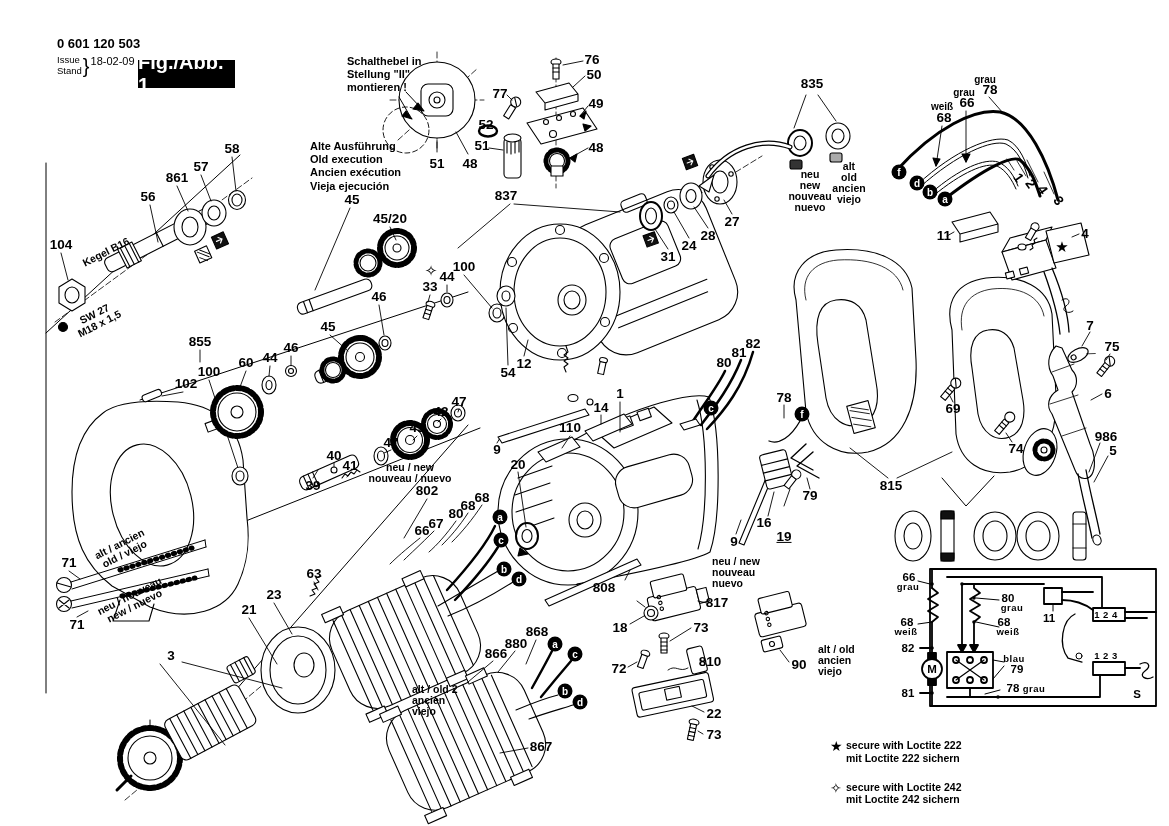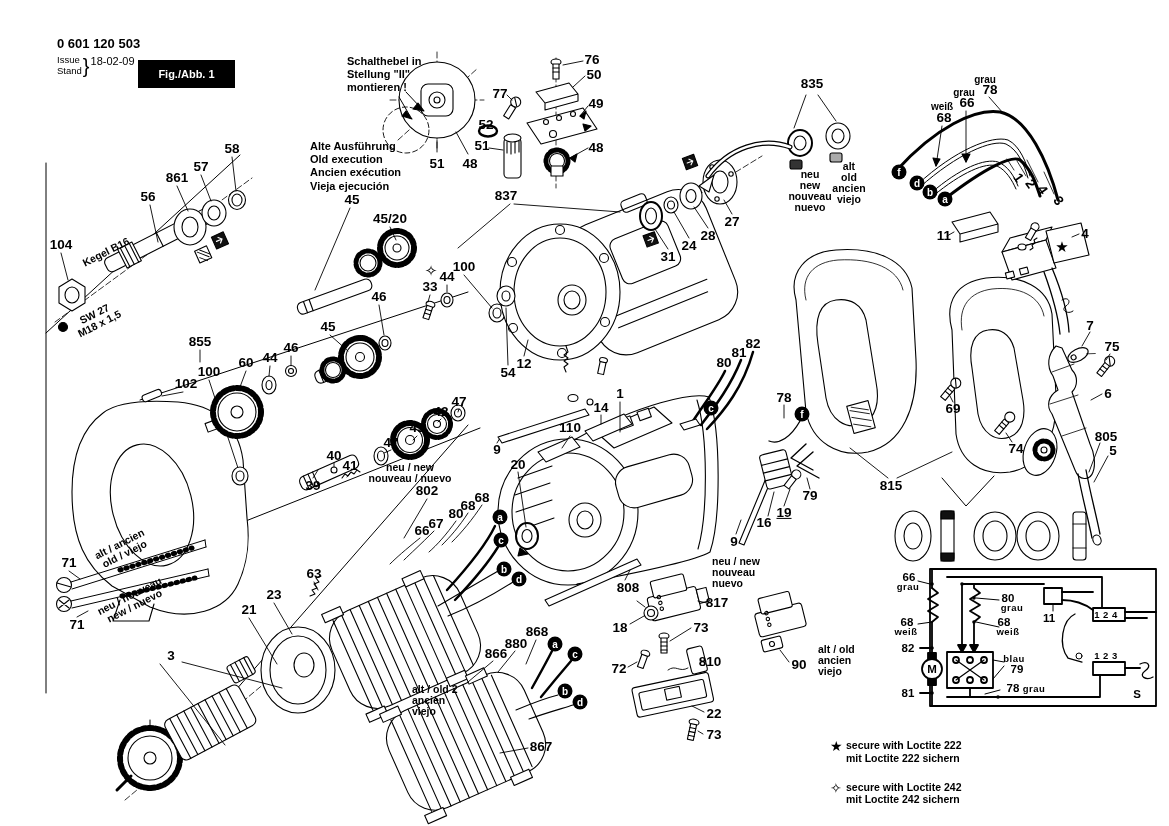--- a/index.html
+++ b/index.html
@@ -27,21 +27,21 @@
   .leg-row{display:flex;align-items:flex-start;margin-bottom:3px}
   .leg-icon{font-size:14px;width:16px;font-weight:normal;line-height:1.1}
   .leg-txt{font-weight:bold;font-size:10.5px;line-height:1.2;white-space:pre-line}
   #header{position:absolute;left:57px;top:36px}
   #part-no{font-weight:bold;font-size:13px}
   .hdr-issue{display:flex;align-items:flex-start;margin-top:4px}
   .iss{display:flex;flex-direction:column;font-size:9.5px;line-height:1.15}
   .brace{font-size:20px;font-weight:normal;margin:0 1px}
   .hdate{font-weight:normal;font-size:11px}
   #figbox{position:absolute;left:138px;top:60px;width:97px;height:28px;background:#000;
-          color:#fff;font-weight:bold;font-size:11px;display:flex;align-items:center;justify-content:center}
+          color:#fff;font-weight:bold;font-size:20px;display:flex;align-items:center;justify-content:center}
   .t{fill:#fff;stroke-dasharray:4 3;stroke-width:6}
   .t2{fill:#fff;stroke-dasharray:3 2.5;stroke-width:5}
 </style>
 </head>
 <body>
 
 <div class="page">
 
 <svg width="1169" height="826" viewBox="0 0 1169 826">
 <g stroke="#000" fill="none" stroke-width="1.1" stroke-linecap="round" stroke-linejoin="round">
@@ -691,24 +691,24 @@
       <span class="lbl k-n" style="left: 620px; top: 394px;">1</span>
       <span class="lbl k-n" style="left: 601px; top: 408px;">14</span>
       <span class="lbl k-n" style="left: 570px; top: 428px;">110</span>
       <span class="lbl k-n" style="left: 497px; top: 450px;">9</span>
       <span class="lbl k-n" style="left: 518px; top: 465px;">20</span>
       <span class="lbl k-n" style="left: 753px; top: 344px;">82</span>
       <span class="lbl k-n" style="left: 739px; top: 353px;">81</span>
       <span class="lbl k-n" style="left: 724px; top: 363px;">80</span>
       <span class="lbl k-n" style="left: 784px; top: 398px;">78</span>
       <span class="lbl k-n" style="left: 810px; top: 496px;">79</span>
-      <span class="lbl k-n" style="left: 784px; top: 513px; text-decoration: underline;">19</span>
+      <span class="lbl k-n" style="left: 784px; top: 537px; text-decoration: underline;">19</span>
       <span class="lbl k-n" style="left: 764px; top: 523px;">16</span>
       <span class="lbl k-n" style="left: 734px; top: 542px;">9</span>
-      <span class="lbl k-n" style="left: 618px; top: 588px; padding-left: 20px;">808</span>
+      <span class="lbl k-n" style="left: 594px; top: 588px; padding-left: 20px;">808</span>
       <span class="lbl k-n" style="left: 717px; top: 603px;">817</span>
       <span class="lbl k-bl" style="left: 712px; top: 556px;">neu / new
 nouveau
 nuevo</span>
       <span class="lbl k-n" style="left: 620px; top: 628px;">18</span>
       <span class="lbl k-n" style="left: 701px; top: 628px;">73</span>
       <span class="lbl k-n" style="left: 619px; top: 669px;">72</span>
       <span class="lbl k-n" style="left: 710px; top: 662px;">810</span>
       <span class="lbl k-n" style="left: 714px; top: 714px; text-align: center;">22</span>
       <span class="lbl k-n" style="left: 714px; top: 735px;">73</span>
@@ -740,21 +740,21 @@
       <span class="lbl k-bl" style="left: 412px; top: 684px;">alt / old 2
 ancien
 viejo</span>
       <span class="lbl k-n" style="left: 541px; top: 747px;">867</span>
       <span class="lbl k-n" style="left: 891px; top: 486px;">815</span>
       <span class="lbl k-n" style="left: 953px; top: 409px;">69</span>
       <span class="lbl k-n" style="left: 1016px; top: 449px;">74</span>
       <span class="lbl k-n" style="left: 1090px; top: 326px;">7</span>
       <span class="lbl k-n" style="left: 1112px; top: 347px;">75</span>
       <span class="lbl k-n" style="left: 1108px; top: 394px;">6</span>
-      <span class="lbl k-n" style="left: 1106px; top: 437px;">805</span>
+      <span class="lbl k-n" style="left: 1106px; top: 437px;">986</span>
       <span class="lbl k-n" style="left: 1113px; top: 451px;">5</span>
       <span class="lbl k-n" style="left: 944px; top: 236px;">11</span>
       <span class="lbl k-st" style="left: 1062px; top: 247px;">★</span>
       <span class="lbl k-n" style="left: 1085px; top: 234px;">4</span>
       <span class="lbl k-s" style="left: 942px; top: 107px;">weiß</span>
       <span class="lbl k-n" style="left: 944px; top: 118px;">68</span>
       <span class="lbl k-s" style="left: 964px; top: 93px;">grau</span>
       <span class="lbl k-n" style="left: 967px; top: 103px;">66</span>
       <span class="lbl k-s" style="left: 985px; top: 80px;">grau</span>
       <span class="lbl k-n" style="left: 990px; top: 90px;">78</span>

